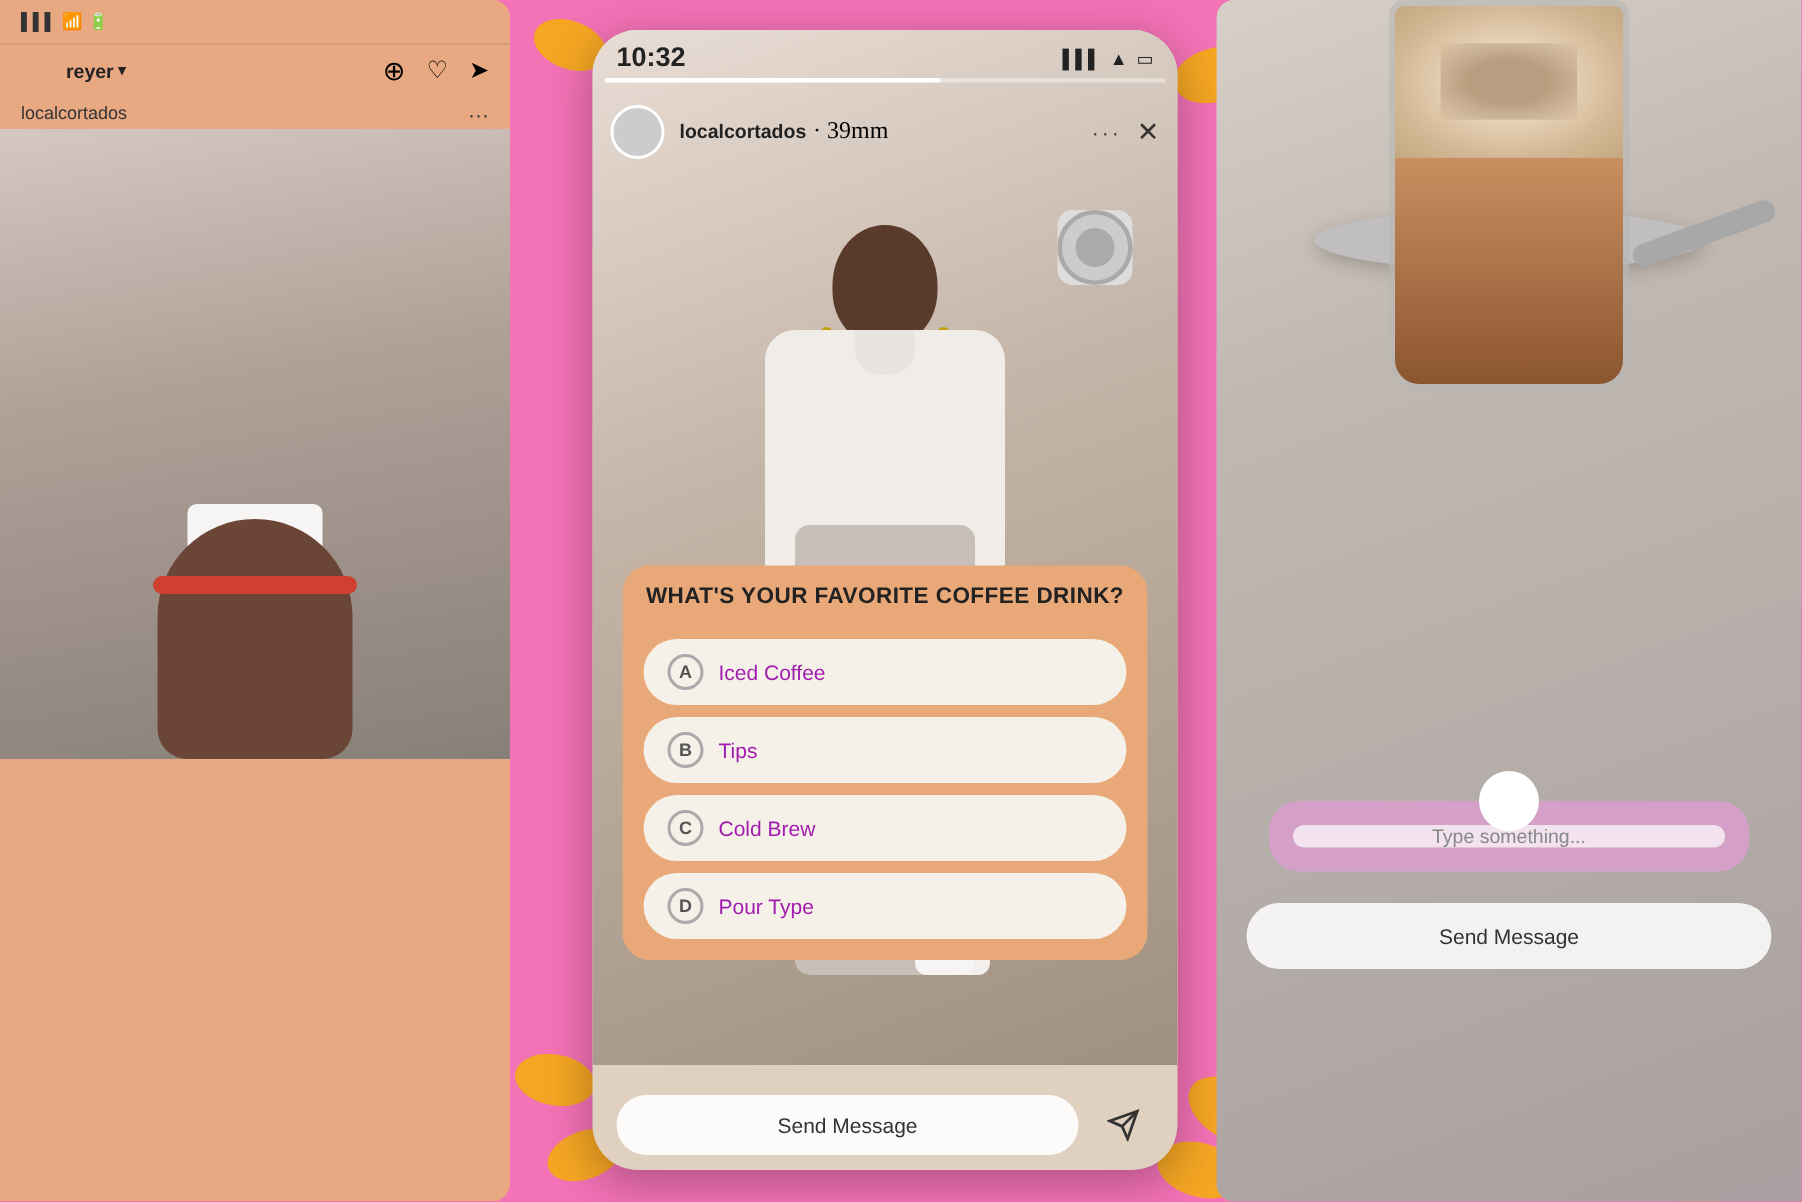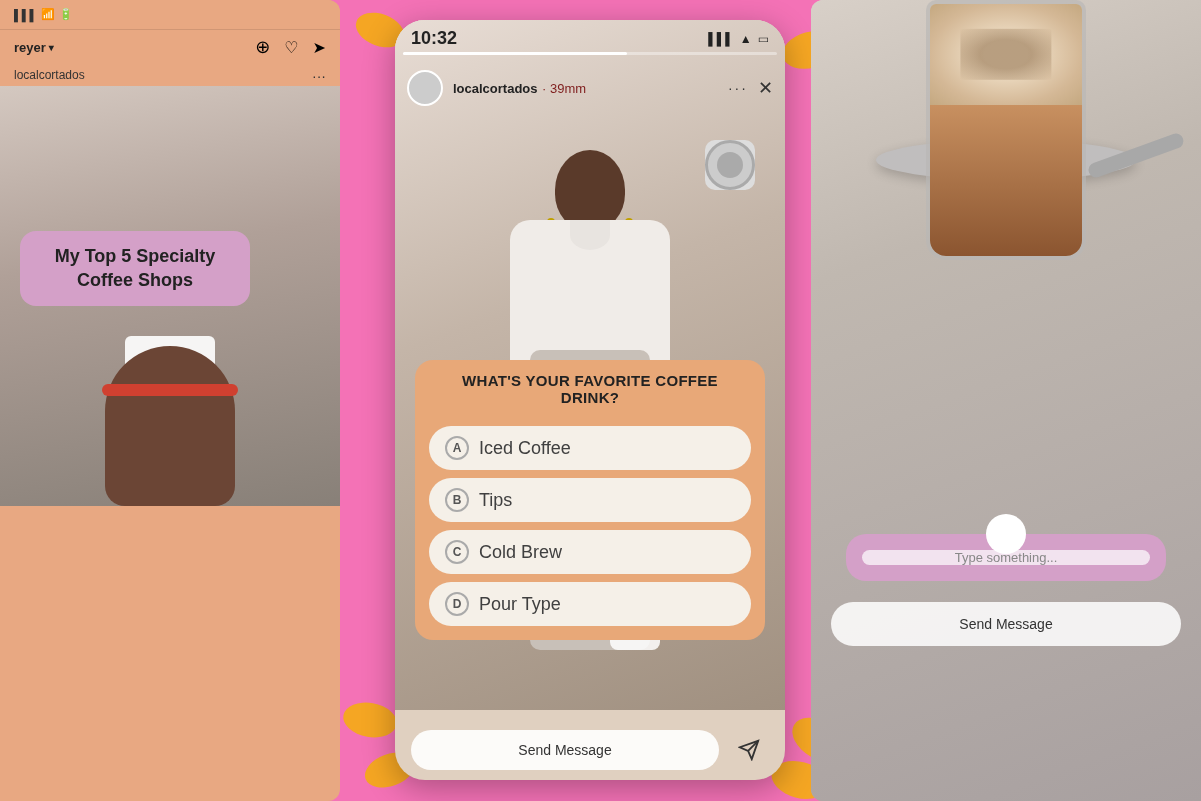--- a/index.html
+++ b/index.html
@@ -63,20 +63,21 @@
       justify-content: space-between;
     }
 
     .left-username {
       font-size: 13px;
       font-weight: 600;
       color: #222;
       display: flex;
       align-items: center;
       gap: 3px;
+      margin-left: 30px;
     }
 
     .left-nav-icons {
       display: flex;
       gap: 14px;
       align-items: center;
     }
 
     .left-handle {
       font-size: 12px;
@@ -206,22 +207,23 @@
       border: 2px solid white;
     }
 
     .story-username {
       font-size: 13px;
       font-weight: 600;
       color: #222;
     }
 
     .story-time-ago {
-      font-size: 13px;
-      color: #7f1d1d;
+      font-size: 16px;
+      color: #000000;
+      font-family: Liberation Serif, serif;
     }
 
     .story-controls {
       display: flex;
       gap: 10px;
       align-items: center;
       color: #333;
       font-size: 14px;
     }
 
@@ -300,21 +302,21 @@
       position: absolute;
       bottom: 140px;
       left: 20px;
       right: 20px;
       z-index: 20;
     }
 
     .quiz-question {
       background: #e8a878;
       border-radius: 18px 18px 0 0;
-      padding: 12px 32px;
+      padding: 12px 0;
       text-align: center;
     }
 
     .quiz-question-text {
       font-size: 15px;
       font-weight: 800;
       color: #222;
       letter-spacing: 0.3px;
       text-transform: uppercase;
     }
@@ -345,22 +347,22 @@
       display: flex;
       align-items: center;
       justify-content: center;
       font-size: 12px;
       font-weight: 600;
       color: #555;
       flex-shrink: 0;
     }
 
     .quiz-option-text {
-      font-size: 18px;
-      color: #404040;
+      font-size: 14px;
+      color: #a21caf;
       font-weight: 500;
     }
 
     
     .story-send-bar {
       position: absolute;
       bottom: 10px;
       left: 16px;
       right: 16px;
       display: flex;
@@ -561,23 +563,20 @@
 
         <div style="position:absolute;bottom:0;left:0;right:0;height:100%;background:linear-gradient(170deg,#d4c8c0 0%,#b0a098 40%,#888078 100%);"></div>
 
         <div style="position:absolute;bottom:60px;left:calc(50% - 45px);width:90px;height:110px;background:white;border-radius:6px 6px 12px 12px;opacity:0.9;"></div>
 
         <div style="position:absolute;bottom:0;left:calc(50% - 65px);width:130px;height:160px;background:#6B4535;border-radius:65px 65px 20px 20px;"></div>
 
         <div style="position:absolute;bottom:110px;left:calc(50% - 68px);width:136px;height:12px;background:#d04030;border-radius:8px;"></div>
       </div>
 
-      <div class="left-tag">
-        <div class="left-tag-text">My Top 5 Specialty Coffee Shops</div>
-      </div>
     </div>
   </div>
 </div>
 
 <div class="center-panel">
 
   <div class="story-photo">
     <div class="story-photo-bg">
 
       <div style="position:absolute;inset:0;background:linear-gradient(160deg,#e8ddd5 0%,#c4b5a8 40%,#a09080 100%);"></div>

